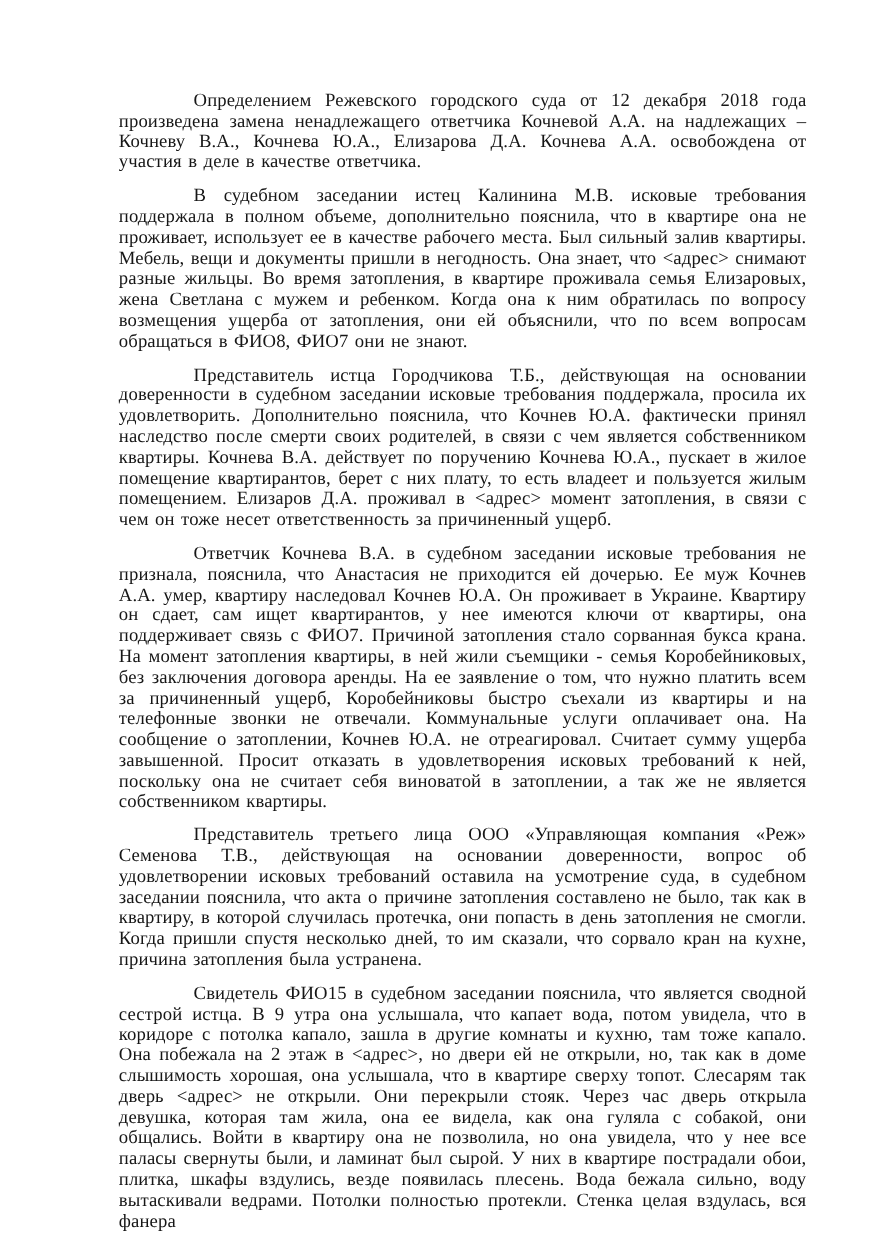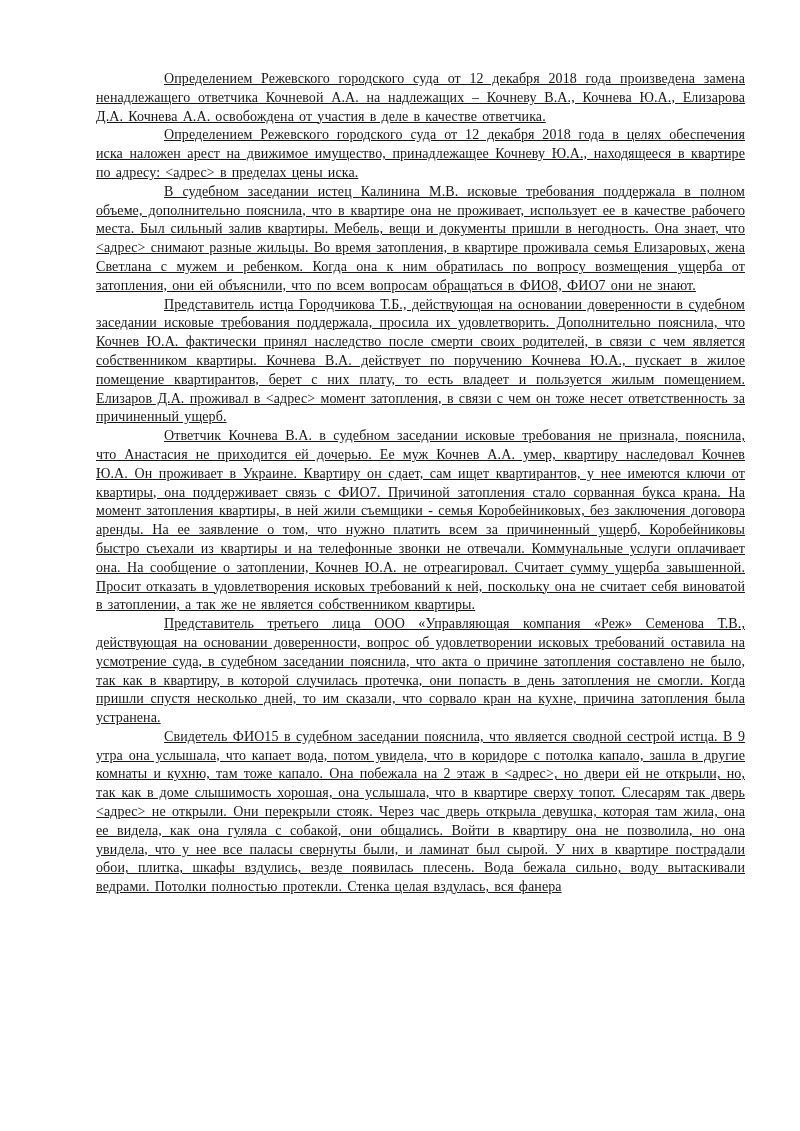--- a/index.html
+++ b/index.html
@@ -15,34 +15,32 @@
   }
   .page {
     box-sizing: border-box;
     width: 800px;
     height: 1131px;
     background: #ffffff;
     padding: 70px 55px 0 96px;
     color: #161616;
   }
   .page p {
-    margin: 0;
-    font-size: 14px;
+    margin: 12px;
+    font-size: 17px;
     line-height: 18.8px;
     text-align: justify;
     text-indent: 68px;
     letter-spacing: 0.1px;
     word-spacing: 1.5px;
-    text-decoration: underline;
   }
 </style>
 </head>
 <body>
 
 <div class="page">
   <p>Определением Режевского городского суда от 12 декабря 2018 года произведена замена ненадлежащего ответчика Кочневой А.А. на надлежащих – Кочневу В.А., Кочнева Ю.А., Елизарова Д.А. Кочнева А.А. освобождена от участия в деле в качестве ответчика.</p>
-  <p>Определением Режевского городского суда от 12 декабря 2018 года в целях обеспечения иска наложен арест на движимое имущество, принадлежащее Кочневу Ю.А., находящееся в квартире по адресу: &lt;адрес&gt; в пределах цены иска.</p>
   <p>В судебном заседании истец Калинина М.В. исковые требования поддержала в полном объеме, дополнительно пояснила, что в квартире она не проживает, использует ее в качестве рабочего места. Был сильный залив квартиры. Мебель, вещи и документы пришли в негодность. Она знает, что &lt;адрес&gt; снимают разные жильцы. Во время затопления, в квартире проживала семья Елизаровых, жена Светлана с мужем и ребенком. Когда она к ним обратилась по вопросу возмещения ущерба от затопления, они ей объяснили, что по всем вопросам обращаться в ФИО8, ФИО7 они не знают.</p>
   <p>Представитель истца Городчикова Т.Б., действующая на основании доверенности в судебном заседании исковые требования поддержала, просила их удовлетворить. Дополнительно пояснила, что Кочнев Ю.А. фактически принял наследство после смерти своих родителей, в связи с чем является собственником квартиры. Кочнева В.А. действует по поручению Кочнева Ю.А., пускает в жилое помещение квартирантов, берет с них плату, то есть владеет и пользуется жилым помещением. Елизаров Д.А. проживал в &lt;адрес&gt; момент затопления, в связи с чем он тоже несет ответственность за причиненный ущерб.</p>
   <p>Ответчик Кочнева В.А. в судебном заседании исковые требования не признала, пояснила, что Анастасия не приходится ей дочерью. Ее муж Кочнев А.А. умер, квартиру наследовал Кочнев Ю.А. Он проживает в Украине. Квартиру он сдает, сам ищет квартирантов, у нее имеются ключи от квартиры, она поддерживает связь с ФИО7. Причиной затопления стало сорванная букса крана. На момент затопления квартиры, в ней жили съемщики - семья Коробейниковых, без заключения договора аренды. На ее заявление о том, что нужно платить всем за причиненный ущерб, Коробейниковы быстро съехали из квартиры и на телефонные звонки не отвечали. Коммунальные услуги оплачивает она. На сообщение о затоплении, Кочнев Ю.А. не отреагировал. Считает сумму ущерба завышенной. Просит отказать в удовлетворения исковых требований к ней, поскольку она не считает себя виноватой в затоплении, а так же не является собственником квартиры.</p>
   <p>Представитель третьего лица ООО «Управляющая компания «Реж» Семенова Т.В., действующая на основании доверенности, вопрос об удовлетворении исковых требований оставила на усмотрение суда, в судебном заседании пояснила, что акта о причине затопления составлено не было, так как в квартиру, в которой случилась протечка, они попасть в день затопления не смогли. Когда пришли спустя несколько дней, то им сказали, что сорвало кран на кухне, причина затопления была устранена.</p>
   <p>Свидетель ФИО15 в судебном заседании пояснила, что является сводной сестрой истца. В 9 утра она услышала, что капает вода, потом увидела, что в коридоре с потолка капало, зашла в другие комнаты и кухню, там тоже капало. Она побежала на 2 этаж в &lt;адрес&gt;, но двери ей не открыли, но, так как в доме слышимость хорошая, она услышала, что в квартире сверху топот. Слесарям так дверь &lt;адрес&gt; не открыли. Они перекрыли стояк. Через час дверь открыла девушка, которая там жила, она ее видела, как она гуляла с собакой, они общались. Войти в квартиру она не позволила, но она увидела, что у нее все паласы свернуты были, и ламинат был сырой. У них в квартире пострадали обои, плитка, шкафы вздулись, везде появилась плесень. Вода бежала сильно, воду вытаскивали ведрами. Потолки полностью протекли. Стенка целая вздулась, вся фанера</p>
 </div>
 
 </body></html>

